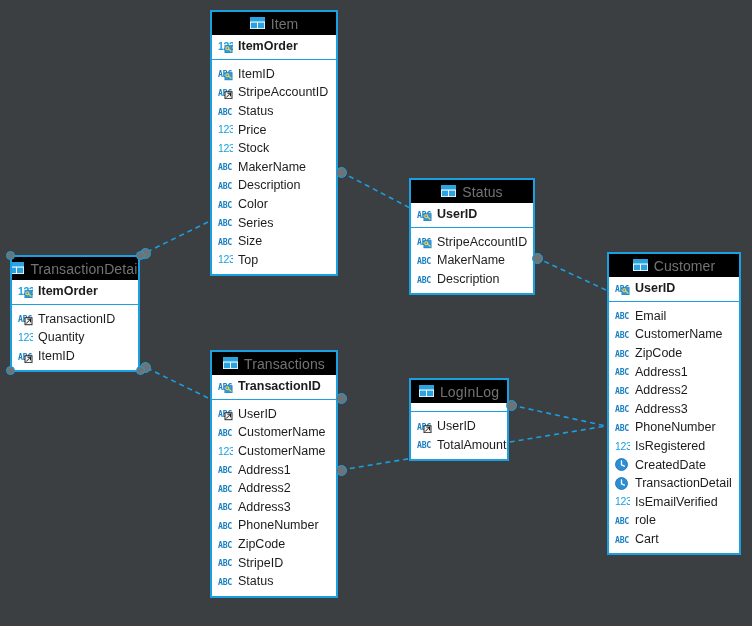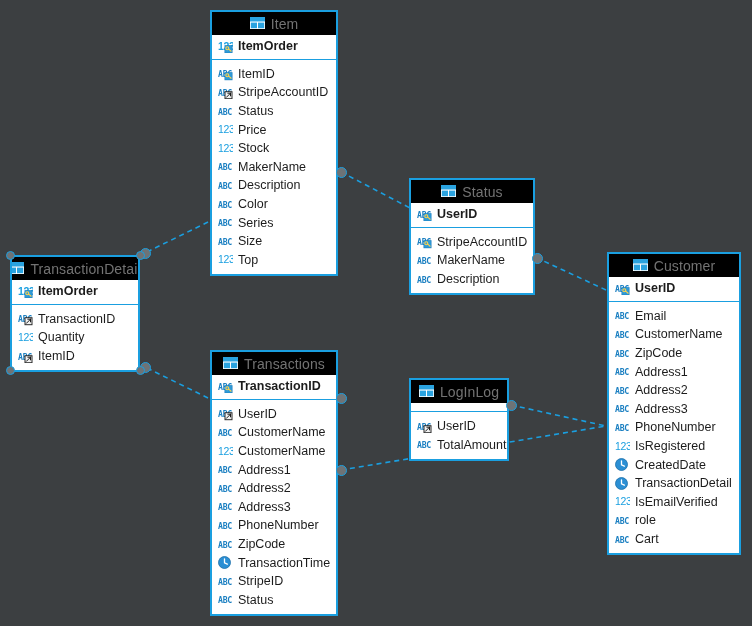--- a/index.html
+++ b/index.html
@@ -572,29 +572,20 @@
             </span>
             <span>PhoneNumber</span>
           </div>
           <div class="field">
             <span class="ficon">
               <svg width="15" height="13.5" viewBox="0 0 15 13.5">
                 <text x="0" y="9.6" font-family="DejaVu Sans Mono, monospace" font-size="8.2" font-weight="bold" fill="#1a7fc1" letter-spacing="-0.3">ABC</text>
               </svg>
             </span>
             <span>ZipCode</span>
-          </div>
-          <div class="field">
-            <span class="ficon">
-              <svg width="15" height="13.5" viewBox="0 0 15 13.5">
-                <circle cx="6.5" cy="6.5" r="6" fill="#2b8fd4" stroke="#1a6fa8" stroke-width="0.8"></circle>
-                <path d="M6.5 2.8 L6.5 6.8 L9.3 8.2" stroke="#ffffff" stroke-width="1.3" fill="none" stroke-linecap="round"></path>
-              </svg>
-            </span>
-            <span>TransactionTime</span>
           </div>
           <div class="field">
             <span class="ficon">
               <svg width="15" height="13.5" viewBox="0 0 15 13.5">
                 <text x="0" y="9.6" font-family="DejaVu Sans Mono, monospace" font-size="8.2" font-weight="bold" fill="#1a7fc1" letter-spacing="-0.3">ABC</text>
               </svg>
             </span>
             <span>StripeID</span>
           </div>
           <div class="field">

